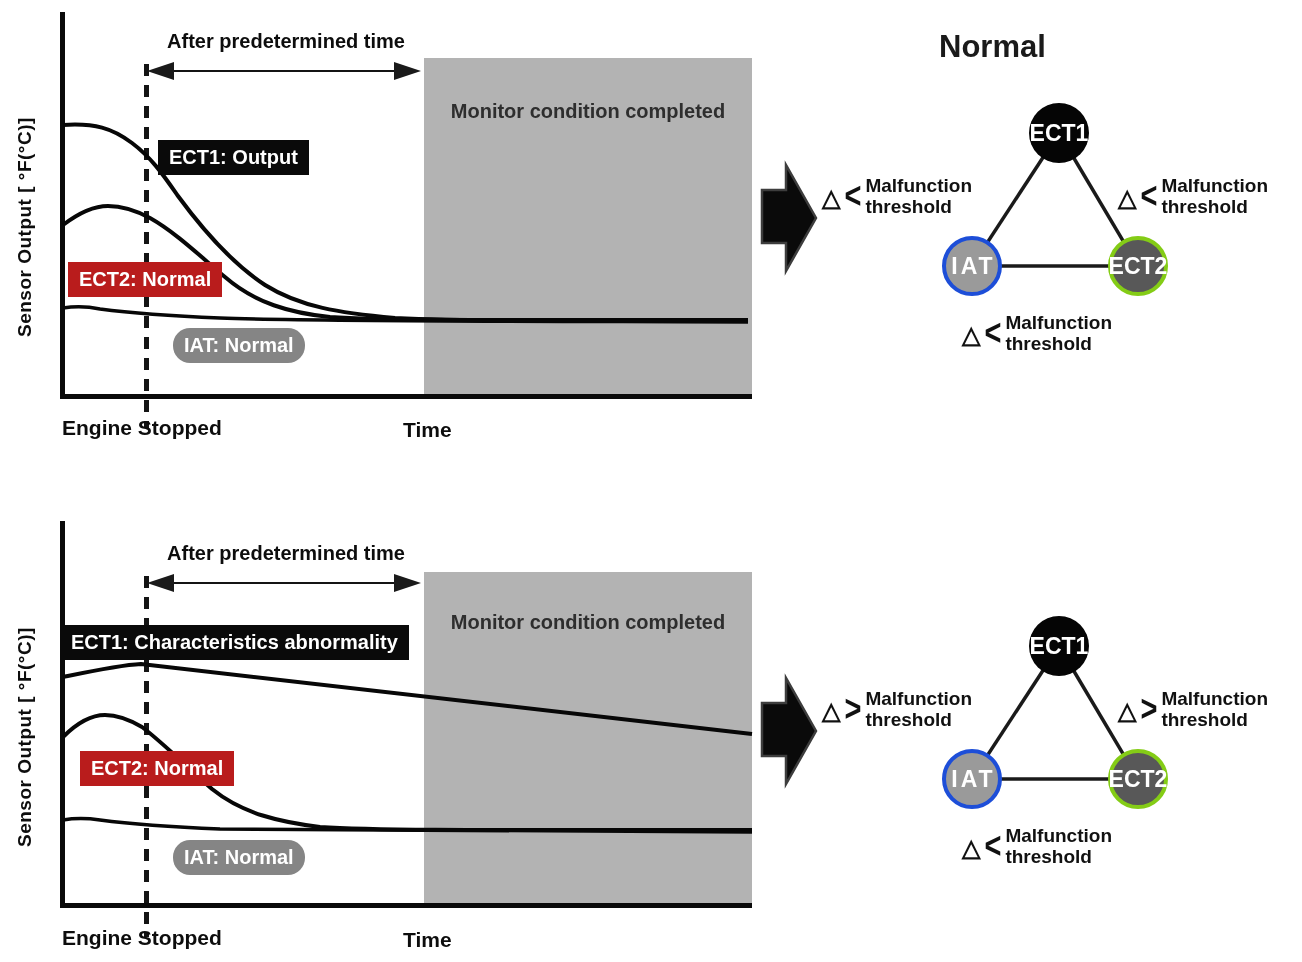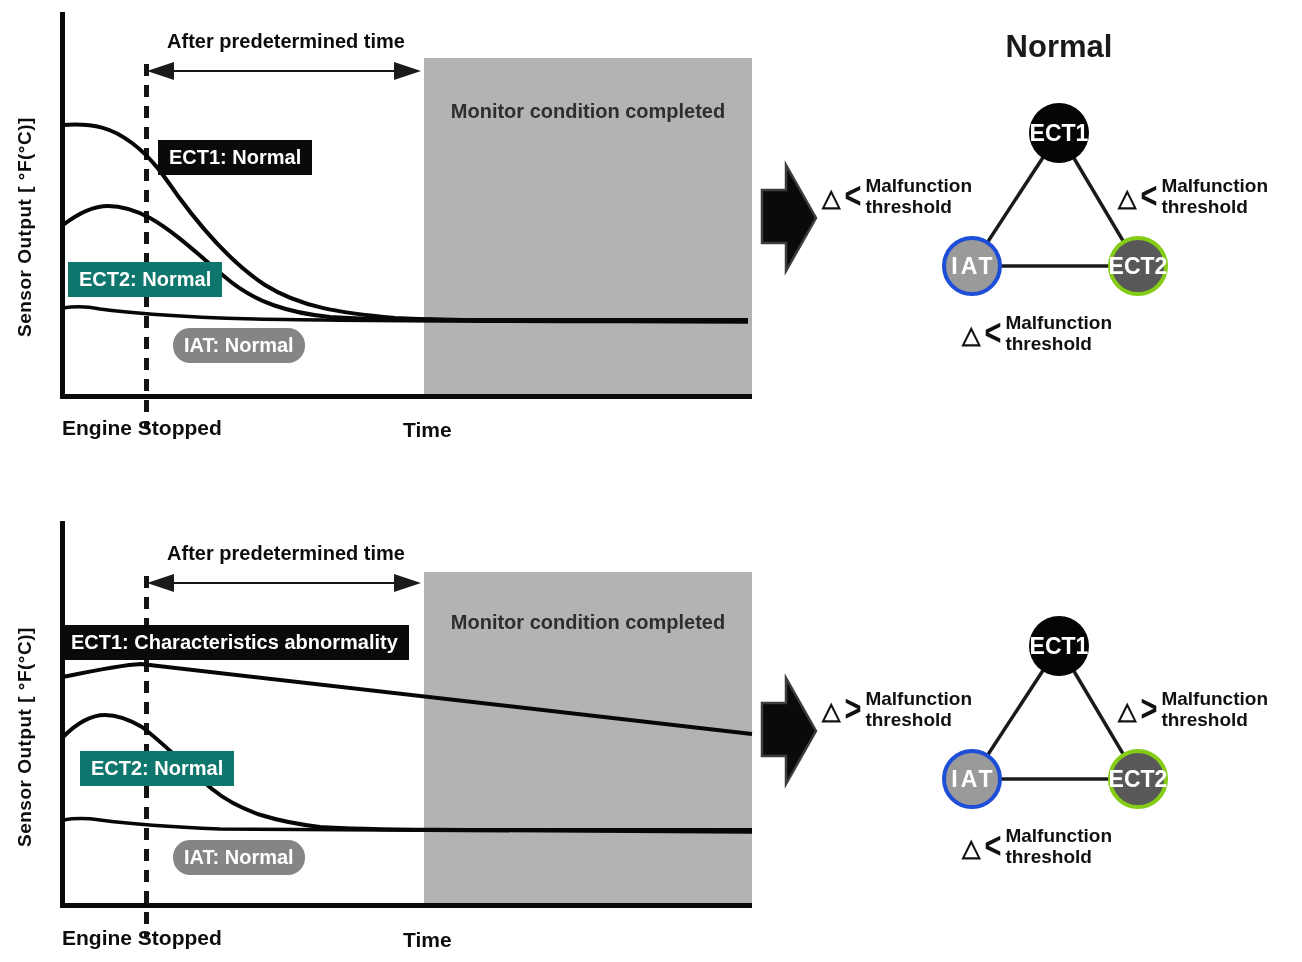--- a/index.html
+++ b/index.html
@@ -17,24 +17,24 @@
     writing-mode:vertical-rl;transform:rotate(180deg);
     font-size:19px;letter-spacing:0.5px;text-align:center;color:#0d0d0d;
   }
   .span-label{font-size:20px;text-align:center;width:272px;color:#0d0d0d;}
   .monitor-label{position:absolute;width:328px;text-align:center;font-size:20px;color:#2e2e2e;}
   .series-tag{
     position:absolute;color:#ffffff;font-size:20px;line-height:25px;
     padding:5px 11px;white-space:nowrap;
   }
   .tag-black{background:#0a0a0a;}
-  .tag-dk{background:#0f766e;}
+  .tag-dk{background:#b91c1c;}
   .tag-md{background:#858585;border-radius:17px;}
   .axis-caption{font-size:21px;color:#0d0d0d;}
-  .result-title{position:absolute;width:240px;text-align:center;font-size:31px;color:#1a1a1a;}
+  .result-title{position:absolute;width:240px;font-size:31px;color:#1a1a1a;}
   .node{
     position:absolute;width:60px;height:60px;border-radius:50%;
     display:flex;align-items:center;justify-content:center;
     color:#fff;font-size:23px;box-sizing:border-box;
   }
   .node-ect1{background:#050505;}
   .node-iat{background:#9a9a9a;border:4px solid #1d4ed8;letter-spacing:3px;padding-left:3px;}
   .node-ect2{background:#585858;border:4px solid #84cc16;}
   .thresh{position:absolute;display:flex;align-items:center;gap:3px;color:#111;}
   .delta{font-size:24px;line-height:1;transform:translateY(2px);}
@@ -81,21 +81,21 @@
     <line x1="972" y1="266" x2="1138" y2="266" stroke="#1a1a1a" stroke-width="3.5"></line>
 
     <line x1="1059" y1="646" x2="972" y2="779" stroke="#1a1a1a" stroke-width="3.5"></line>
     <line x1="1059" y1="646" x2="1138" y2="779" stroke="#1a1a1a" stroke-width="3.5"></line>
     <line x1="972" y1="779" x2="1138" y2="779" stroke="#1a1a1a" stroke-width="3.5"></line>
   </svg>
 
   <div class="ylabel" style="top:98px;height:258px;">Sensor Output [ °F(°C)]</div>
   <div class="lbl span-label" style="left:150px;top:30px;">After predetermined time</div>
   <div class="monitor-label" style="left:424px;top:100px;">Monitor condition completed</div>
-  <div class="series-tag tag-black" style="left:158px;top:140px;">ECT1: Normal</div>
+  <div class="series-tag tag-black" style="left:158px;top:140px;">ECT1: Output</div>
   <div class="series-tag tag-dk" style="left:68px;top:262px;">ECT2: Normal</div>
   <div class="series-tag tag-md" style="left:173px;top:328px;">IAT: Normal</div>
   <div class="lbl axis-caption" style="left:62px;top:416px;">Engine Stopped</div>
   <div class="lbl axis-caption" style="left:403px;top:418px;">Time</div>
 
   <div class="ylabel" style="top:608px;height:258px;">Sensor Output [ °F(°C)]</div>
   <div class="lbl span-label" style="left:150px;top:542px;">After predetermined time</div>
   <div class="monitor-label" style="left:424px;top:611px;">Monitor condition completed</div>
   <div class="series-tag tag-black" style="left:60px;top:625px;">ECT1: Characteristics abnormality</div>
   <div class="series-tag tag-dk" style="left:80px;top:751px;">ECT2: Normal</div>

